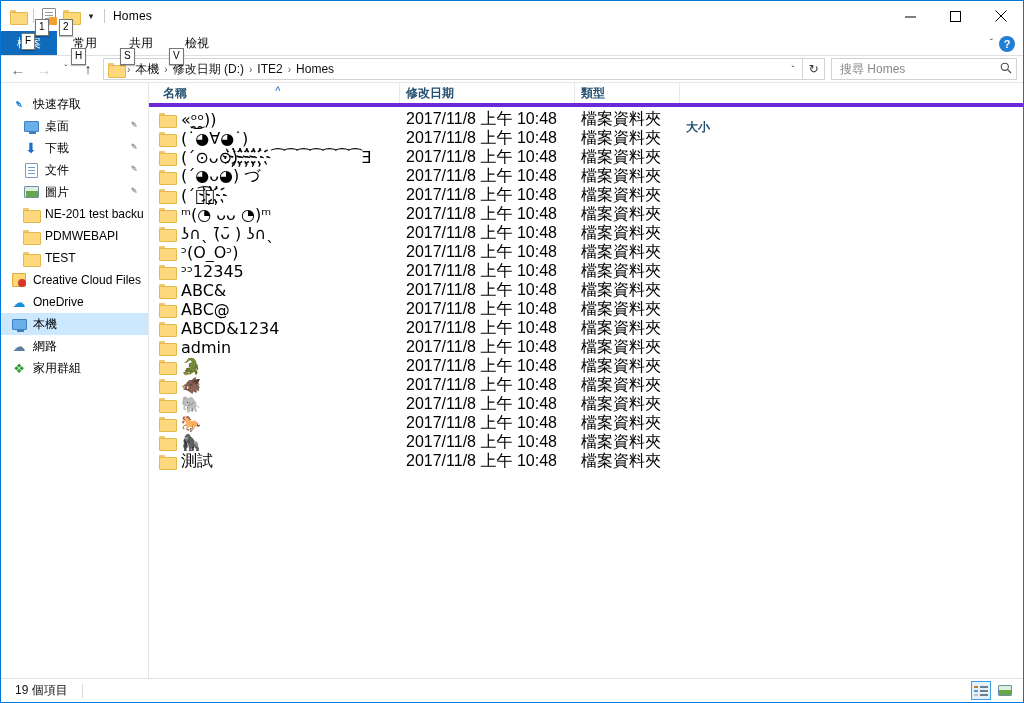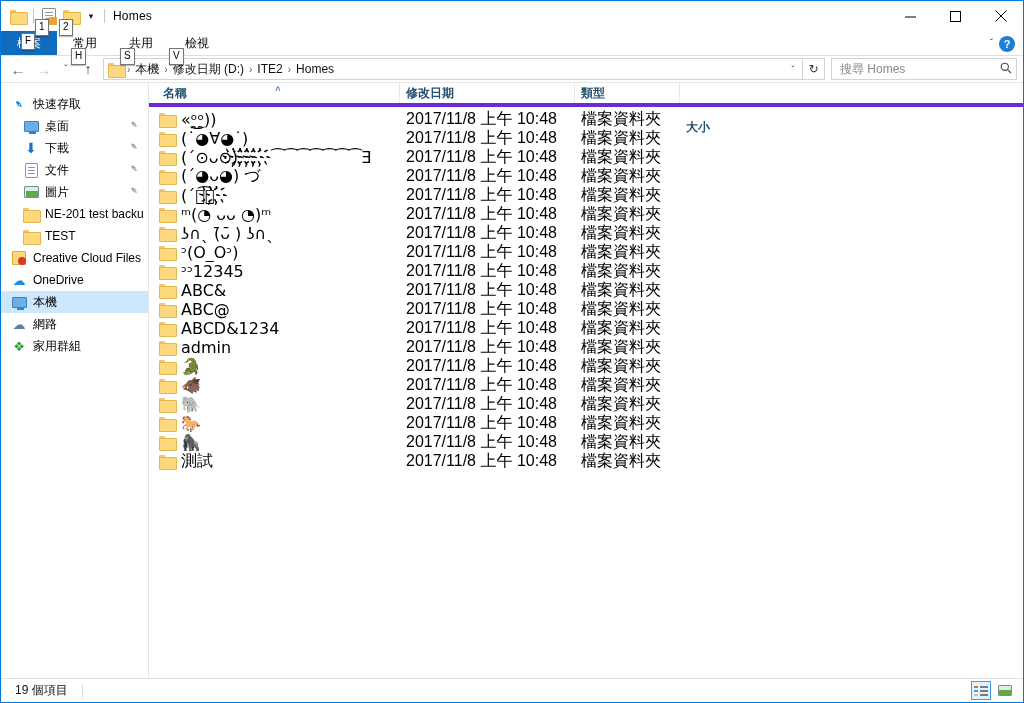--- a/index.html
+++ b/index.html
@@ -372,20 +372,26 @@
         <div class="nav-item sub">
           <span class="ni-ico">
             <span class="folder-ico plain"></span>
           </span>
           <span class="ni-label">NE-201 test backu</span>
         </div>
         <div class="nav-item sub">
           <span class="ni-ico">
             <span class="folder-ico plain"></span>
           </span>
+          <span class="ni-label">PDMWEBAPI</span>
+        </div>
+        <div class="nav-item sub">
+          <span class="ni-ico">
+            <span class="folder-ico plain"></span>
+          </span>
           <span class="ni-label">TEST</span>
         </div>
         <div class="nav-item root">
           <span class="ni-ico">
             <span class="ico-cc"></span>
           </span>
           <span class="ni-label">Creative Cloud Files</span>
         </div>
         <div class="nav-item root">
           <span class="ni-ico">

